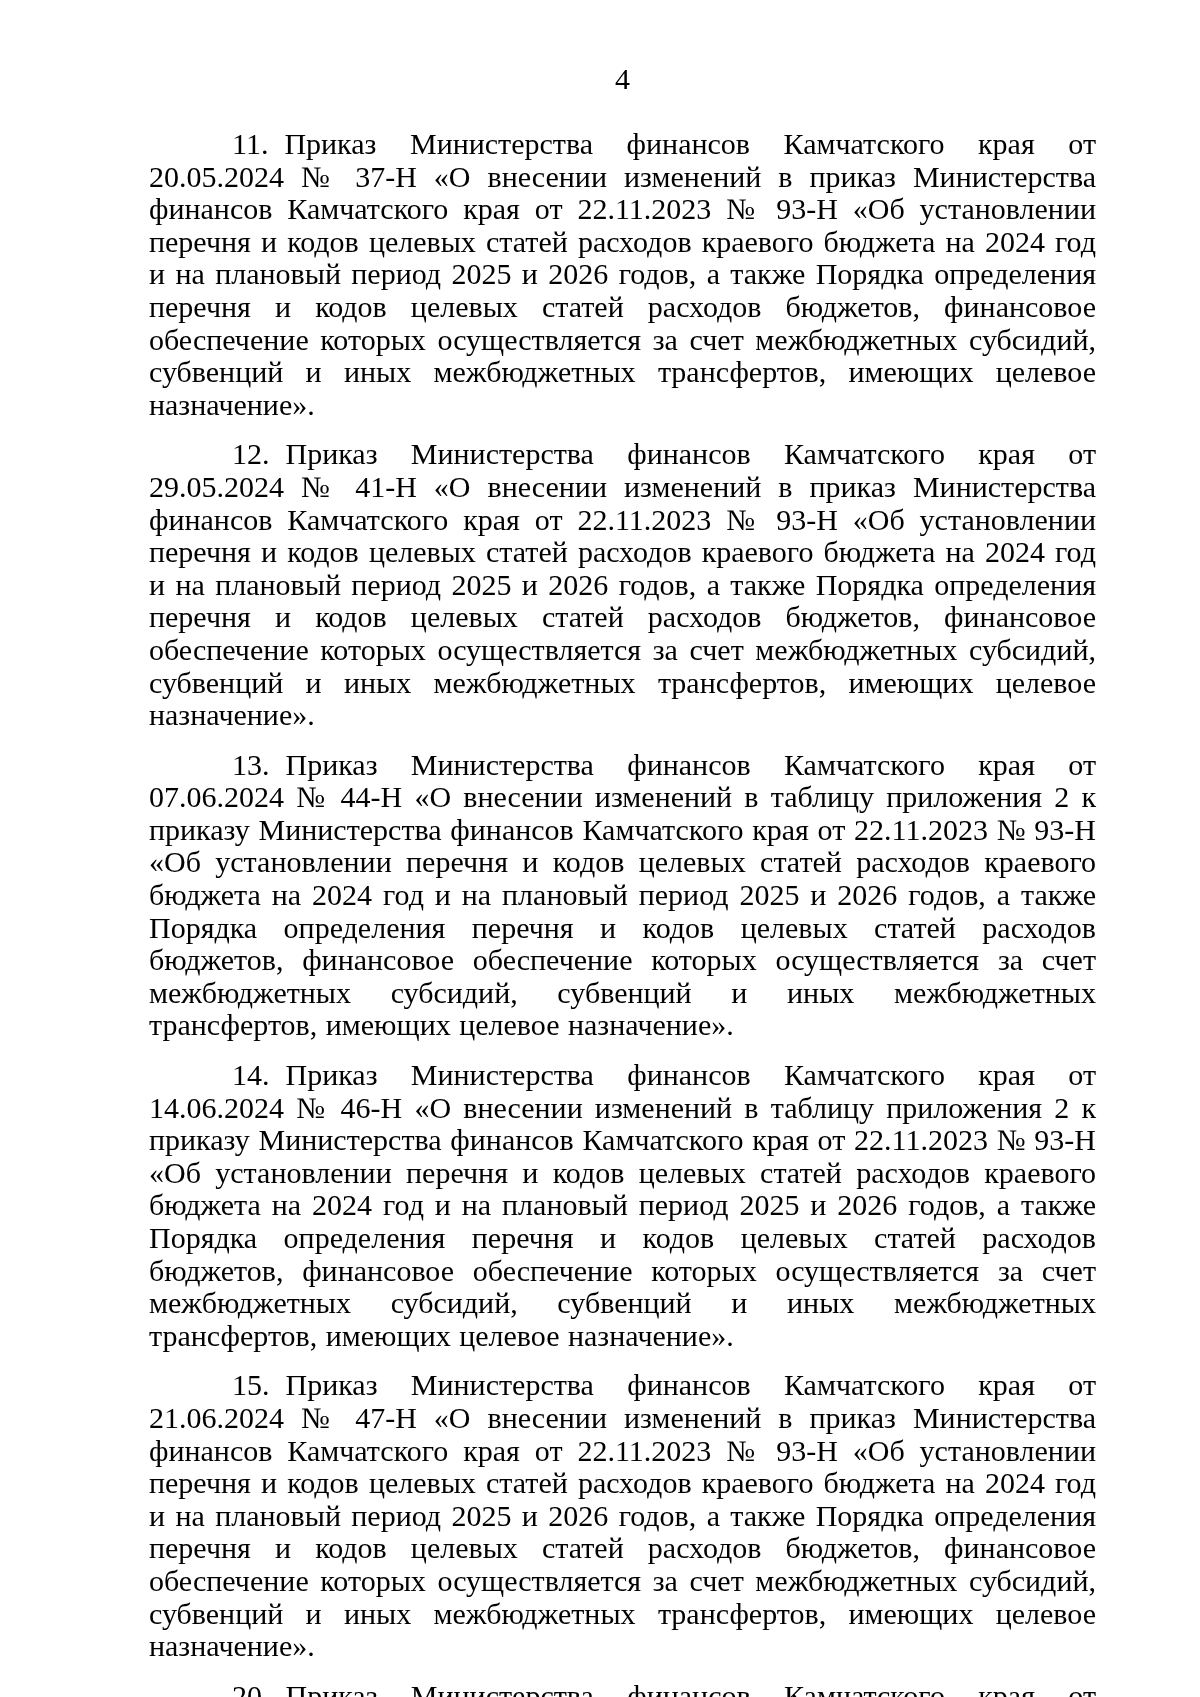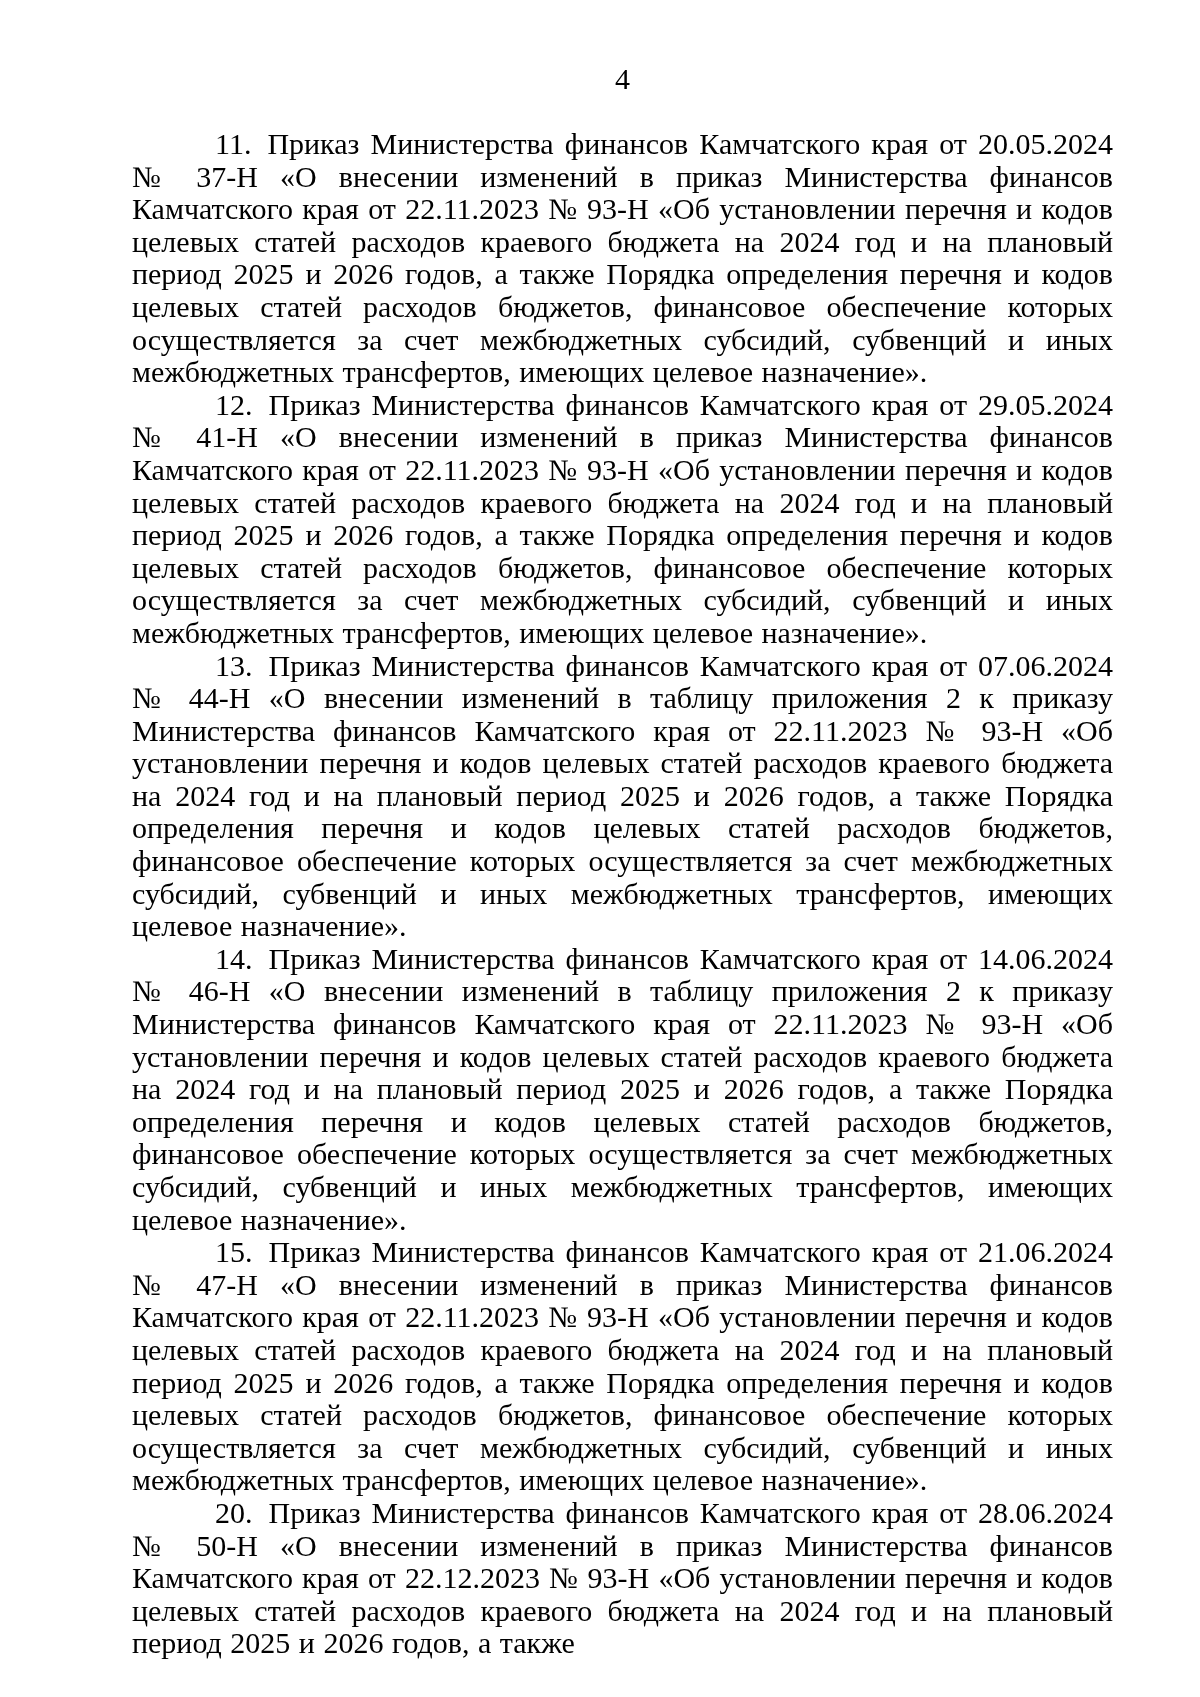--- a/index.html
+++ b/index.html
@@ -22,21 +22,21 @@
     top: 62px;
     width: 981px;
   }
   .page-number {
     font-size: 30px;
     line-height: 33px;
     text-align: center;
     margin: 0 0 33px 0;
   }
   p.doc-paragraph {
-    margin: 0;
+    margin: 17px;
     font-size: 30px;
     line-height: 32.6px;
     text-align: justify;
     text-indent: 83px;
     word-spacing: 1px;
   }
   .pnum {
     padding-right: 16px;
   }
 </style>

